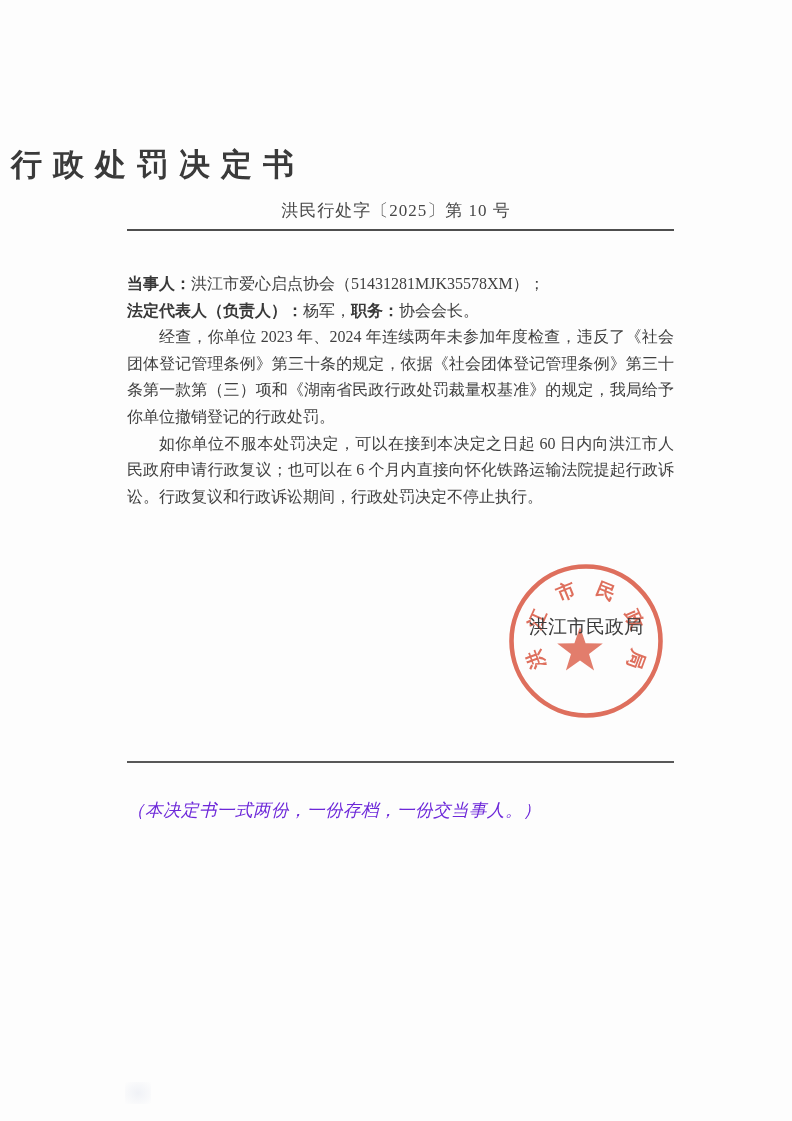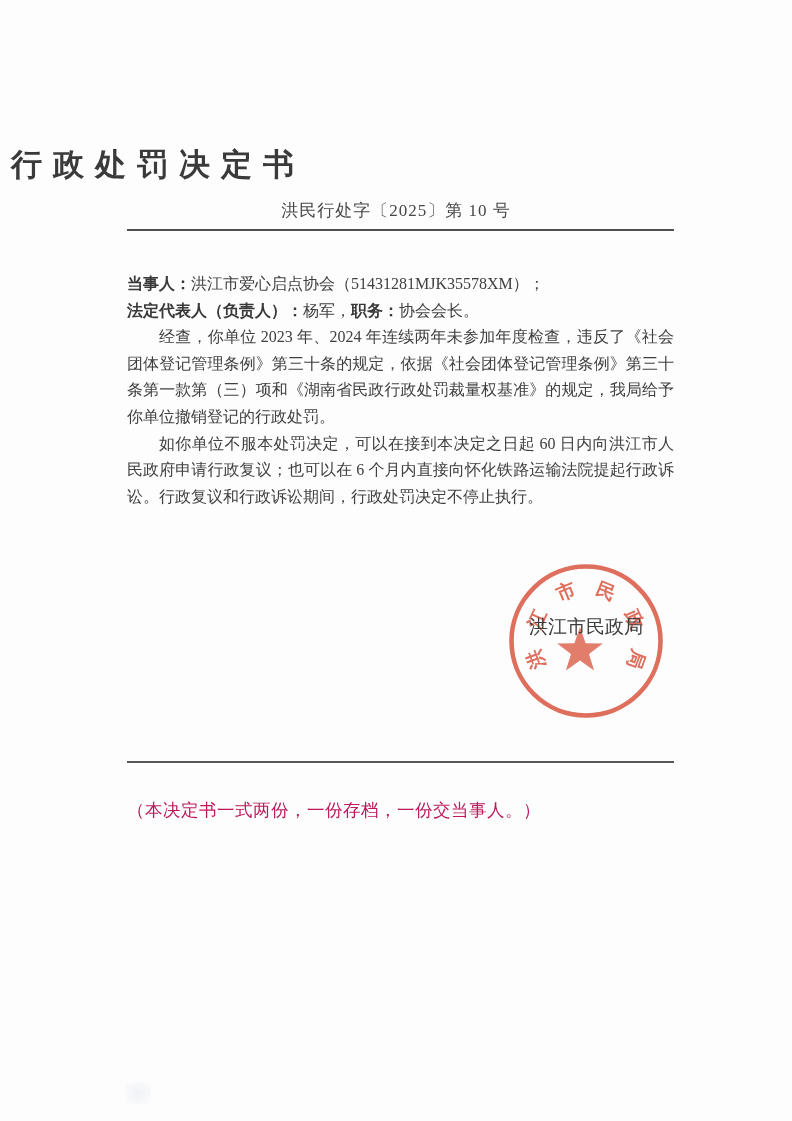--- a/index.html
+++ b/index.html
@@ -47,21 +47,21 @@
     position:absolute;left:500px;top:612px;width:172px;
     text-align:center;z-index:3;
     font-size:19px;color:#3c3c3c;line-height:29px;
   }
   .stamp{
     position:absolute;left:506px;top:561px;width:162px;height:162px;
     z-index:2;
   }
   .footer-note{
     position:absolute;left:127px;top:798px;
-    font-size:17.5px;color:#be185d;letter-spacing:0.5px;
+    font-size:17.5px;color:#6d28d9;letter-spacing:0.5px;font-style:italic;
   }
   .faint-smudge{
     position:absolute;left:125px;top:1082px;width:26px;height:22px;
     background:radial-gradient(ellipse at center, rgba(180,190,215,0.18), rgba(255,255,255,0));
   }
 </style>
 </head>
 <body>
 
 <div class="page">

